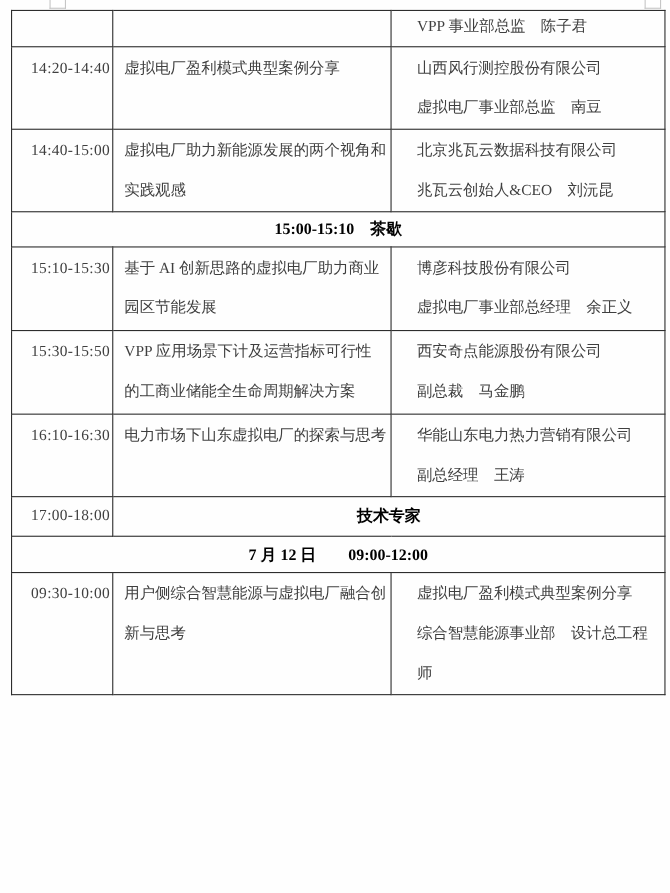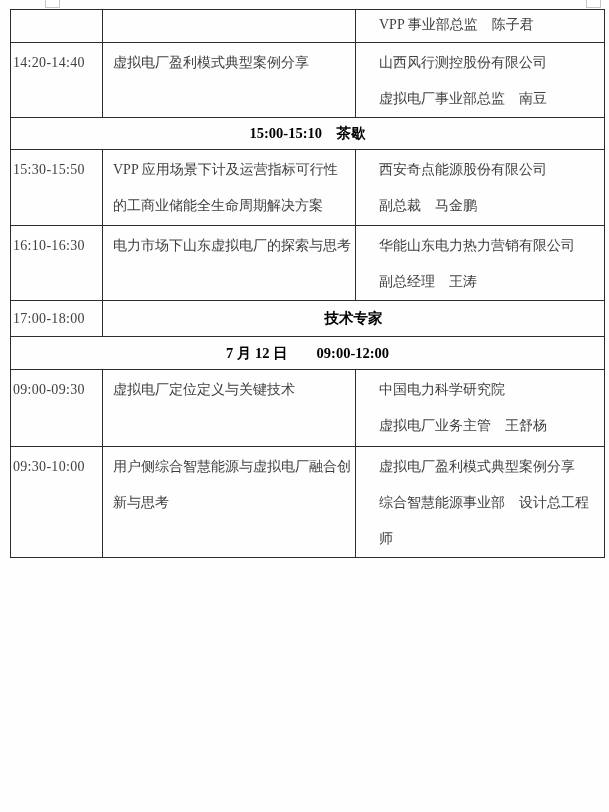--- a/index.html
+++ b/index.html
@@ -37,21 +37,21 @@
   }
   .agenda td {
     border: 1.5px solid #2d2d2d;
     vertical-align: top;
     font-size: 14px;
     line-height: 36px;
     padding: 2px 4px 0 10px;
     overflow: hidden;
   }
   .agenda td.c-time {
-    text-align: left;
+    text-align: right;
     padding: 2px 2px 0 2px;
     letter-spacing: 0.3px;
   }
   .agenda td.c-speaker .line {
     display: block;
     margin-left: 13px;
   }
   .agenda td.c-merged {
     text-align: center;
     vertical-align: middle;
@@ -90,25 +90,41 @@
 
     <tr style="height:71px">
       <td class="c-time">14:20-14:40</td>
       <td class="c-topic">虚拟电厂盈利模式典型案例分享</td>
       <td class="c-speaker">
         <span class="line">山西风行测控股份有限公司</span>
         <span class="line">虚拟电厂事业部总监　南豆</span>
       </td>
     </tr>
 
+    <tr style="height:72px">
+      <td class="c-time">14:40-15:00</td>
+      <td class="c-topic">虚拟电厂助力新能源发展的两个视角和实践观感</td>
+      <td class="c-speaker">
+        <span class="line">北京兆瓦云数据科技有限公司</span>
+        <span class="line">兆瓦云创始人&amp;CEO　刘沅昆</span>
+      </td>
+    </tr>
 
     <tr style="height:32px">
       <td class="c-merged" colspan="3">15:00-15:10　茶歇</td>
     </tr>
 
+    <tr style="height:76px">
+      <td class="c-time">15:10-15:30</td>
+      <td class="c-topic">基于 AI 创新思路的虚拟电厂助力商业园区节能发展</td>
+      <td class="c-speaker">
+        <span class="line">博彦科技股份有限公司</span>
+        <span class="line">虚拟电厂事业部总经理　余正义</span>
+      </td>
+    </tr>
 
     <tr style="height:76px">
       <td class="c-time">15:30-15:50</td>
       <td class="c-topic">VPP 应用场景下计及运营指标可行性的工商业储能全生命周期解决方案</td>
       <td class="c-speaker">
         <span class="line">西安奇点能源股份有限公司</span>
         <span class="line">副总裁　马金鹏</span>
       </td>
     </tr>
 
@@ -125,28 +141,20 @@
 
     <tr style="height:36px">
       <td class="c-time" style="vertical-align:middle;padding-top:0;line-height:normal;">17:00-18:00</td>
       <td class="c-merged" colspan="2">技术专家</td>
     </tr>
 
     <tr style="height:33px">
       <td class="c-merged" colspan="3">7 月 12 日　　09:00-12:00</td>
     </tr>
 
-    <tr style="height:77px">
-      <td class="c-time">09:00-09:30</td>
-      <td class="c-topic">虚拟电厂定位定义与关键技术</td>
-      <td class="c-speaker">
-        <span class="line">中国电力科学研究院</span>
-        <span class="line">虚拟电厂业务主管　王舒杨</span>
-      </td>
-    </tr>
 
     <tr style="height:73px">
       <td class="c-time">09:30-10:00</td>
       <td class="c-topic">用户侧综合智慧能源与虚拟电厂融合创新与思考</td>
       <td class="c-speaker">
         <span class="line">虚拟电厂盈利模式典型案例分享</span>
         <span class="line">综合智慧能源事业部　设计总工程师</span>
       </td>
     </tr>
 

